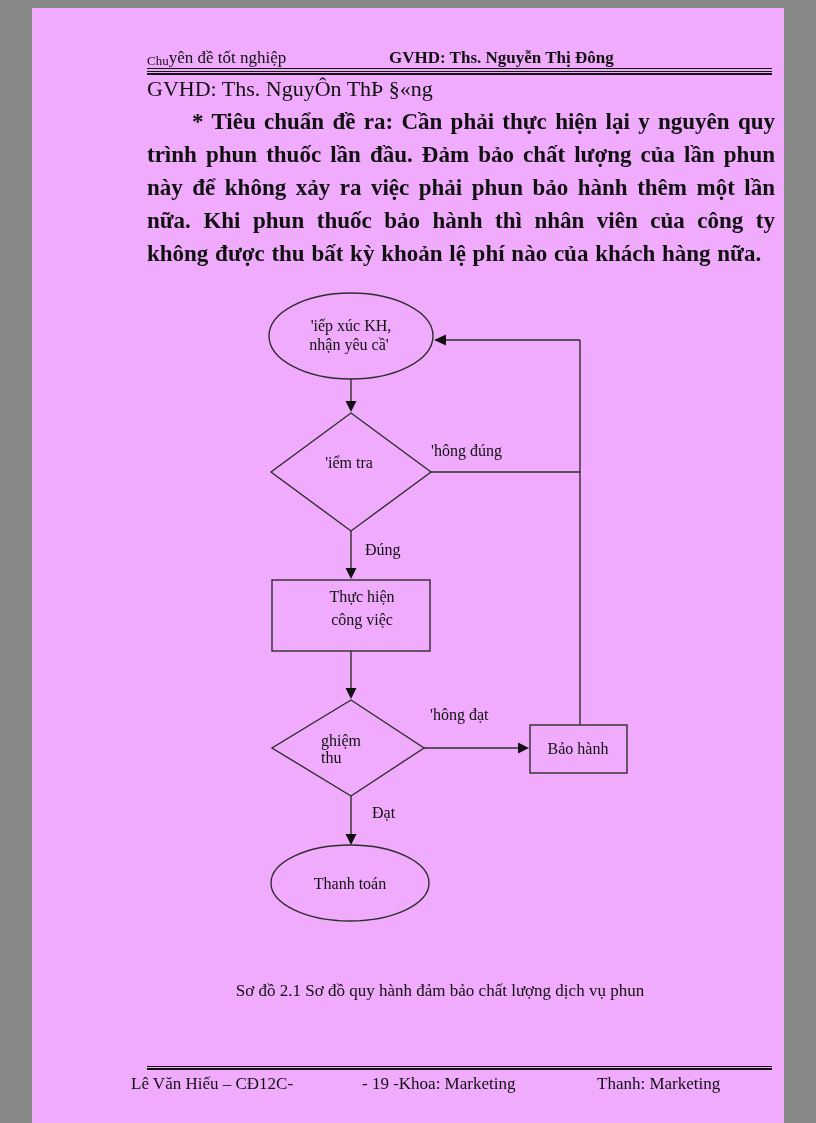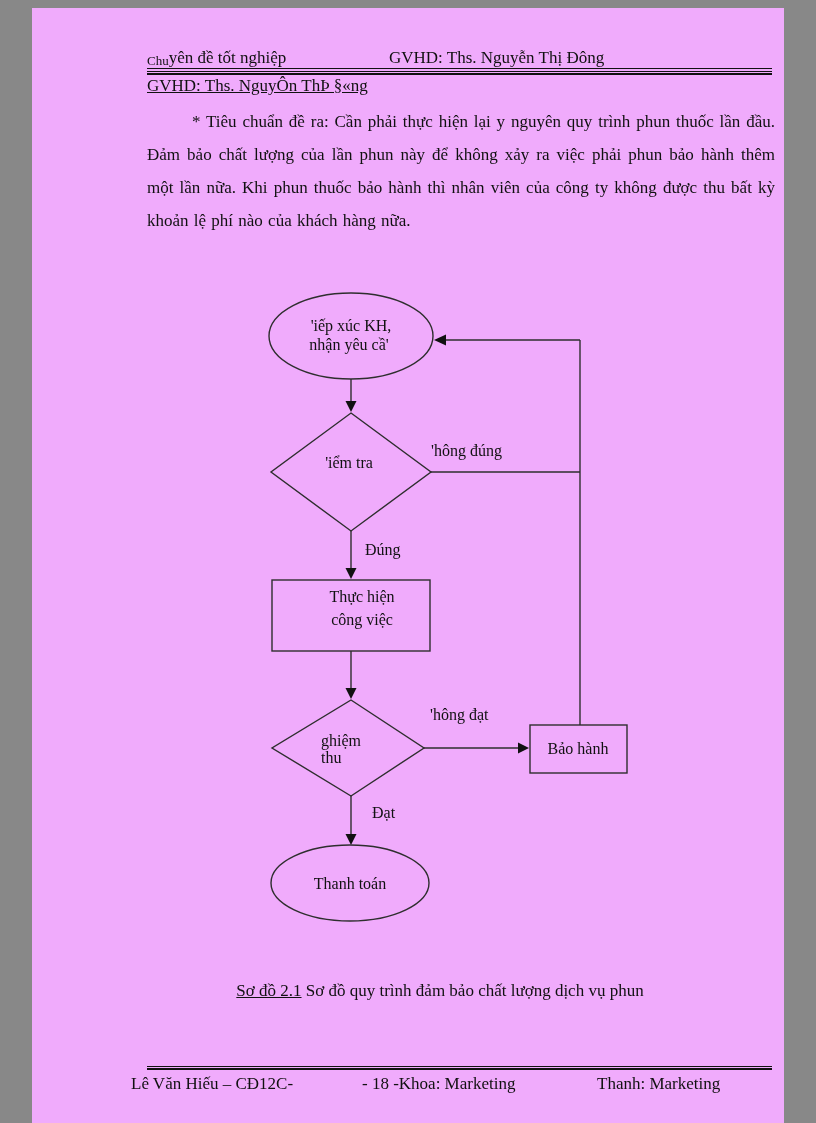--- a/index.html
+++ b/index.html
@@ -17,66 +17,66 @@
   
   .header-line1 {
     position: absolute;
     left: 115px; top: 40px;
     width: 625px; height: 21px;
     border-bottom: 1px solid #111;
     font-size: 17px;
     white-space: nowrap;
   }
   .header-line1 .prefix { font-size: 13px; position: relative; top: 2px; }
-  .header-line1 .advisor { position: absolute; left: 242px; top: 0; }
+  .header-line1 .advisor { position: absolute; left: 242px; top: 0; font-weight: bold; }
   .header-rule {
     position: absolute;
     left: 115px; top: 63px;
     width: 625px; height: 4px;
     border-top: 1px solid #111;
     border-bottom: 2px solid #111;
   }
   .header-line2 {
     position: absolute;
     left: 115px; top: 68px;
-    font-size: 17px;
+    font-size: 22px;
     white-space: nowrap;
-    text-decoration: underline;
   }
   
   .para {
     position: absolute;
     left: 115px; top: 97px;
     width: 628px;
-    font-size: 17px;
+    font-size: 23px;
     line-height: 33px;
     text-align: justify;
     text-indent: 45px;
     word-spacing: 1px;
+    font-weight: bold;
   }
   
   svg.flow { position: absolute; left: 0; top: 0; }
   svg.flow .shape { fill: none; stroke: #2e2e2e; stroke-width: 1.4; }
   svg.flow .wire  { stroke: #2e2e2e; stroke-width: 1.4; fill: none; }
   svg.flow .ah    { fill: #111; stroke: none; }
   svg.flow text   {
     font-family: "Liberation Serif", "DejaVu Serif", serif;
     font-size: 16px;
     fill: #111;
   }
   
   .caption {
     position: absolute;
     left: 0; top: 966px;
     width: 816px;
     text-align: center;
     font-size: 17px;
     line-height: 33px;
   }
-  .caption .cap-label { text-decoration: underline; }
+  .caption .cap-label { }
   
   .footer-rule {
     position: absolute;
     left: 115px; top: 1058px;
     width: 625px; height: 4px;
     border-top: 1px solid #111;
     border-bottom: 2px solid #111;
   }
   .footer-text { position: absolute; top: 1066px; left: 0; width: 816px; font-size: 17px; }
   .footer-text span { position: absolute; white-space: nowrap; }
@@ -141,23 +141,23 @@
 
     <text x="340" y="810">Đạt</text>
     <line class="wire" x1="319" y1="788" x2="319" y2="829"></line>
     <polygon class="ah" points="319,837 313.5,826 324.5,826"></polygon>
 
     <ellipse class="shape" cx="318" cy="875" rx="79" ry="38"></ellipse>
     <text x="318" y="881" text-anchor="middle">Thanh toán</text>
   </svg>
 
   <div class="caption">
-    <div><span class="cap-label">Sơ đồ 2.1</span><span> Sơ đồ quy trình đảm bảo chất lượng dịch vụ phun</span></div>
+    <div><span class="cap-label">Sơ đồ 2.1</span><span> Sơ đồ quy hành đảm bảo chất lượng dịch vụ phun</span></div>
   </div>
 
   <div class="footer-rule"></div>
   <div class="footer-text">
     <span class="footer-left">Lê Văn Hiếu – CĐ12C-</span>
-    <span class="footer-center">- 18 -Khoa: Marketing</span>
+    <span class="footer-center">- 19 -Khoa: Marketing</span>
     <span class="footer-right">Thanh: Marketing</span>
   </div>
 
 </div>
 
 </body></html>

